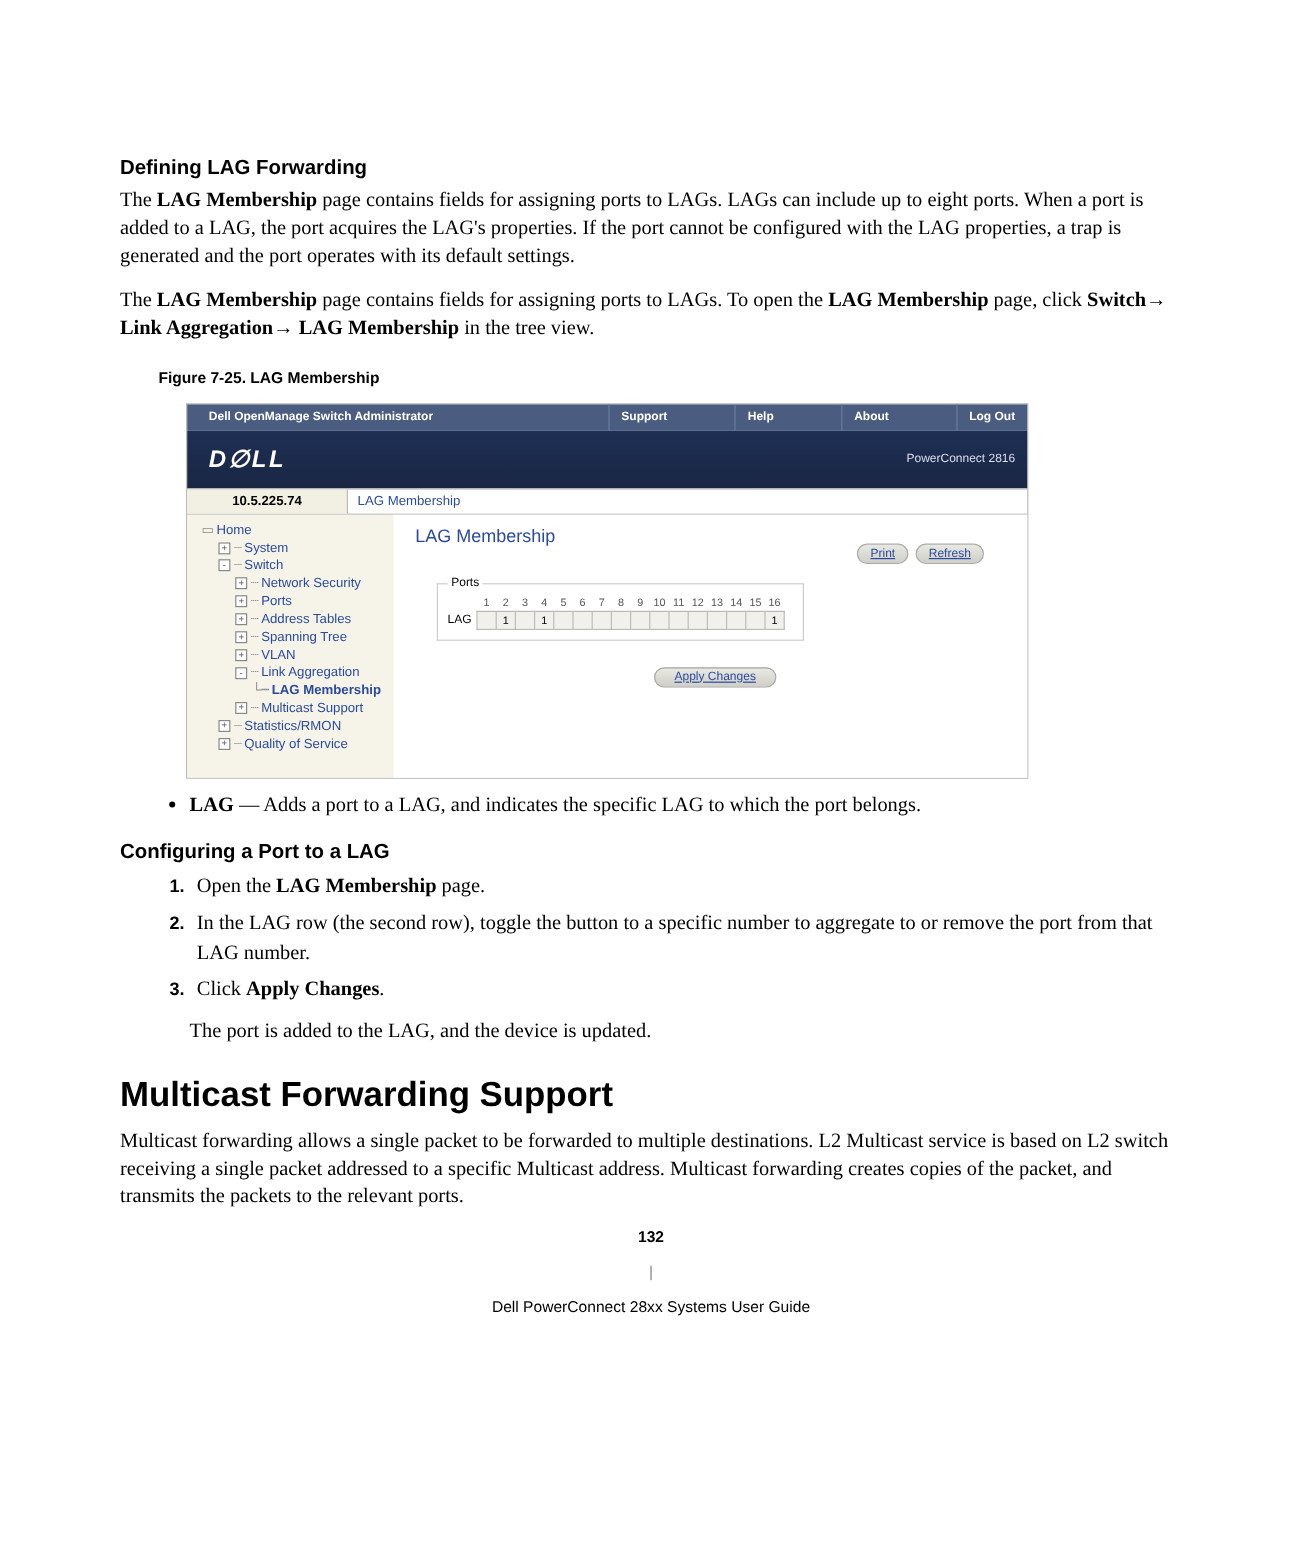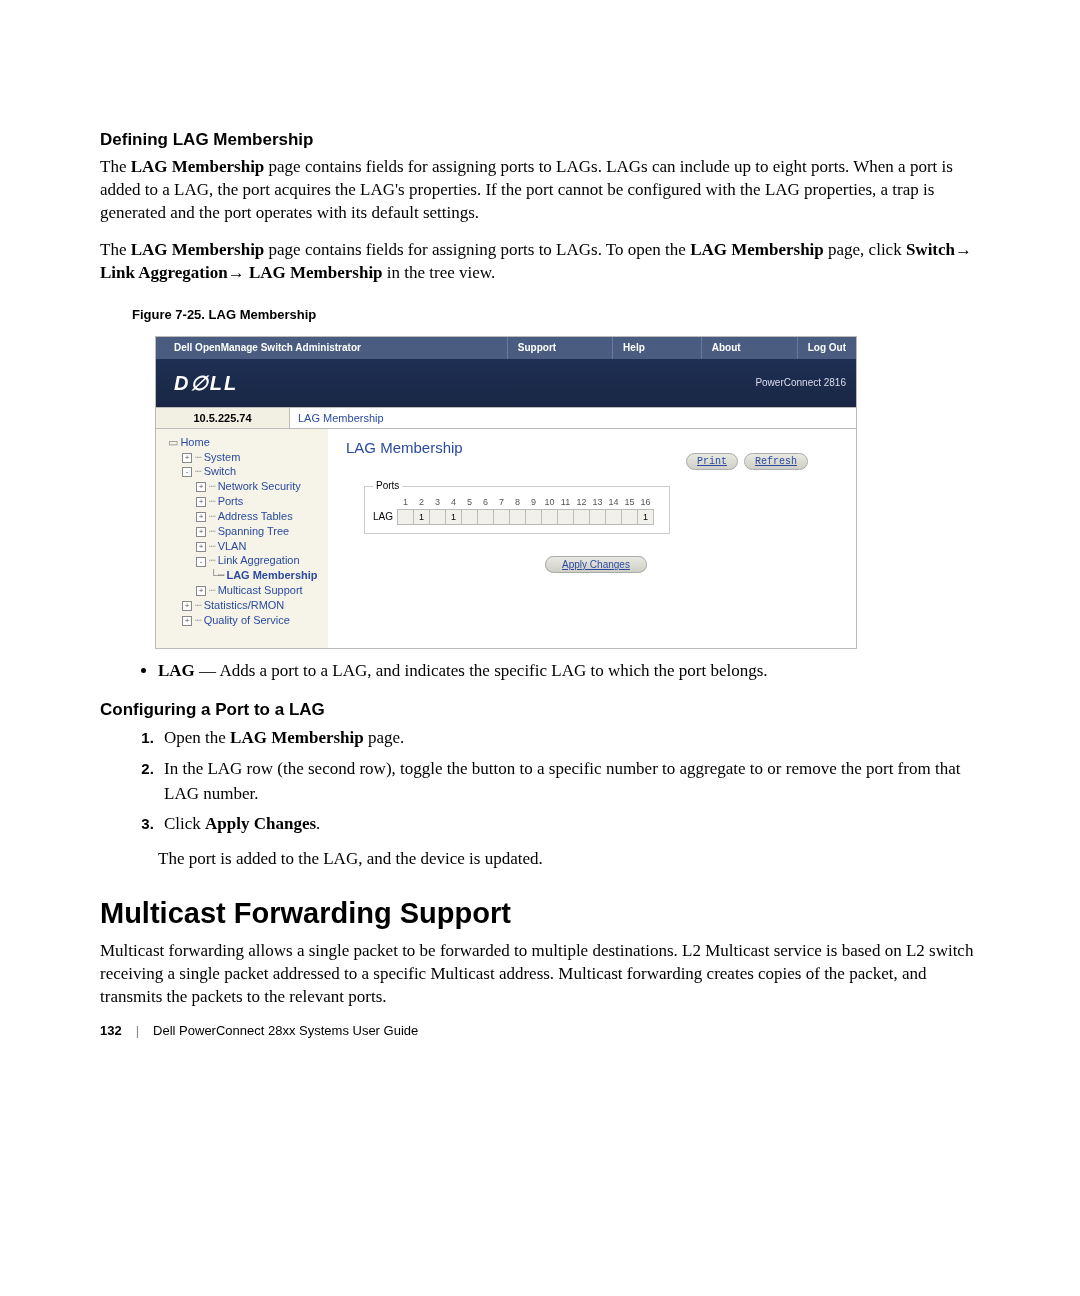--- a/index.html
+++ b/index.html
@@ -123,25 +123,24 @@
     padding: 10px 10px 10px 18px;
     position: relative;
   }
   .shot-main .mtitle {
     color: #2a4aa0;
     font-size: 15px;
     margin-bottom: 20px;
   }
   .shot-main .btns {
     position: absolute;
-    right: 48px;
+    right: 36px;
     top: 24px;
     display: flex;
     gap: 6px;
-    font-family: Liberation Mono, monospace;
   }
   .pillbtn {
     background: linear-gradient(#e9e9e3,#cfcfc7);
     border: 1px solid #aaa;
     border-radius: 10px;
     font-size: 10px;
     padding: 2px 10px;
     color: #2a4aa0;
     text-decoration: underline;
   }
@@ -193,30 +192,31 @@
   }
   b.sb { font-weight: bold; }
 
   .footer {
     position: relative;
     font-family: Arial, Helvetica, sans-serif;
     font-size: 13px;
     display:flex;
     align-items:center;
     gap: 14px;
+    flex-direction: column;
   }
   .footer .pn { font-weight:bold; }
   .footer .sep { color:#888; }
 </style>
 </head>
 <body>
 
 <div class="page">
 
-  <div class="h2">Defining LAG Membership</div>
+  <div class="h2">Defining LAG Forwarding</div>
 
   <p class="para">
     <span>The </span><b class="sb">LAG Membership</b><span> page contains fields for assigning ports to LAGs. LAGs can include up to eight ports. When a port is added to a LAG, the port acquires the LAG's properties. If the port cannot be configured with the LAG properties, a trap is generated and the port operates with its default settings.</span>
   </p>
 
   <p class="para">
     <span>The </span><b class="sb">LAG Membership</b><span> page contains fields for assigning ports to LAGs. To open the </span><b class="sb">LAG Membership</b><span> page, click </span><b class="sb">Switch</b><span>→ </span><b class="sb">Link Aggregation</b><span>→ </span><b class="sb">LAG Membership</b><span> in the tree view.</span>
   </p>
 
   <div class="figcap">Figure 7-25.    LAG Membership</div>

